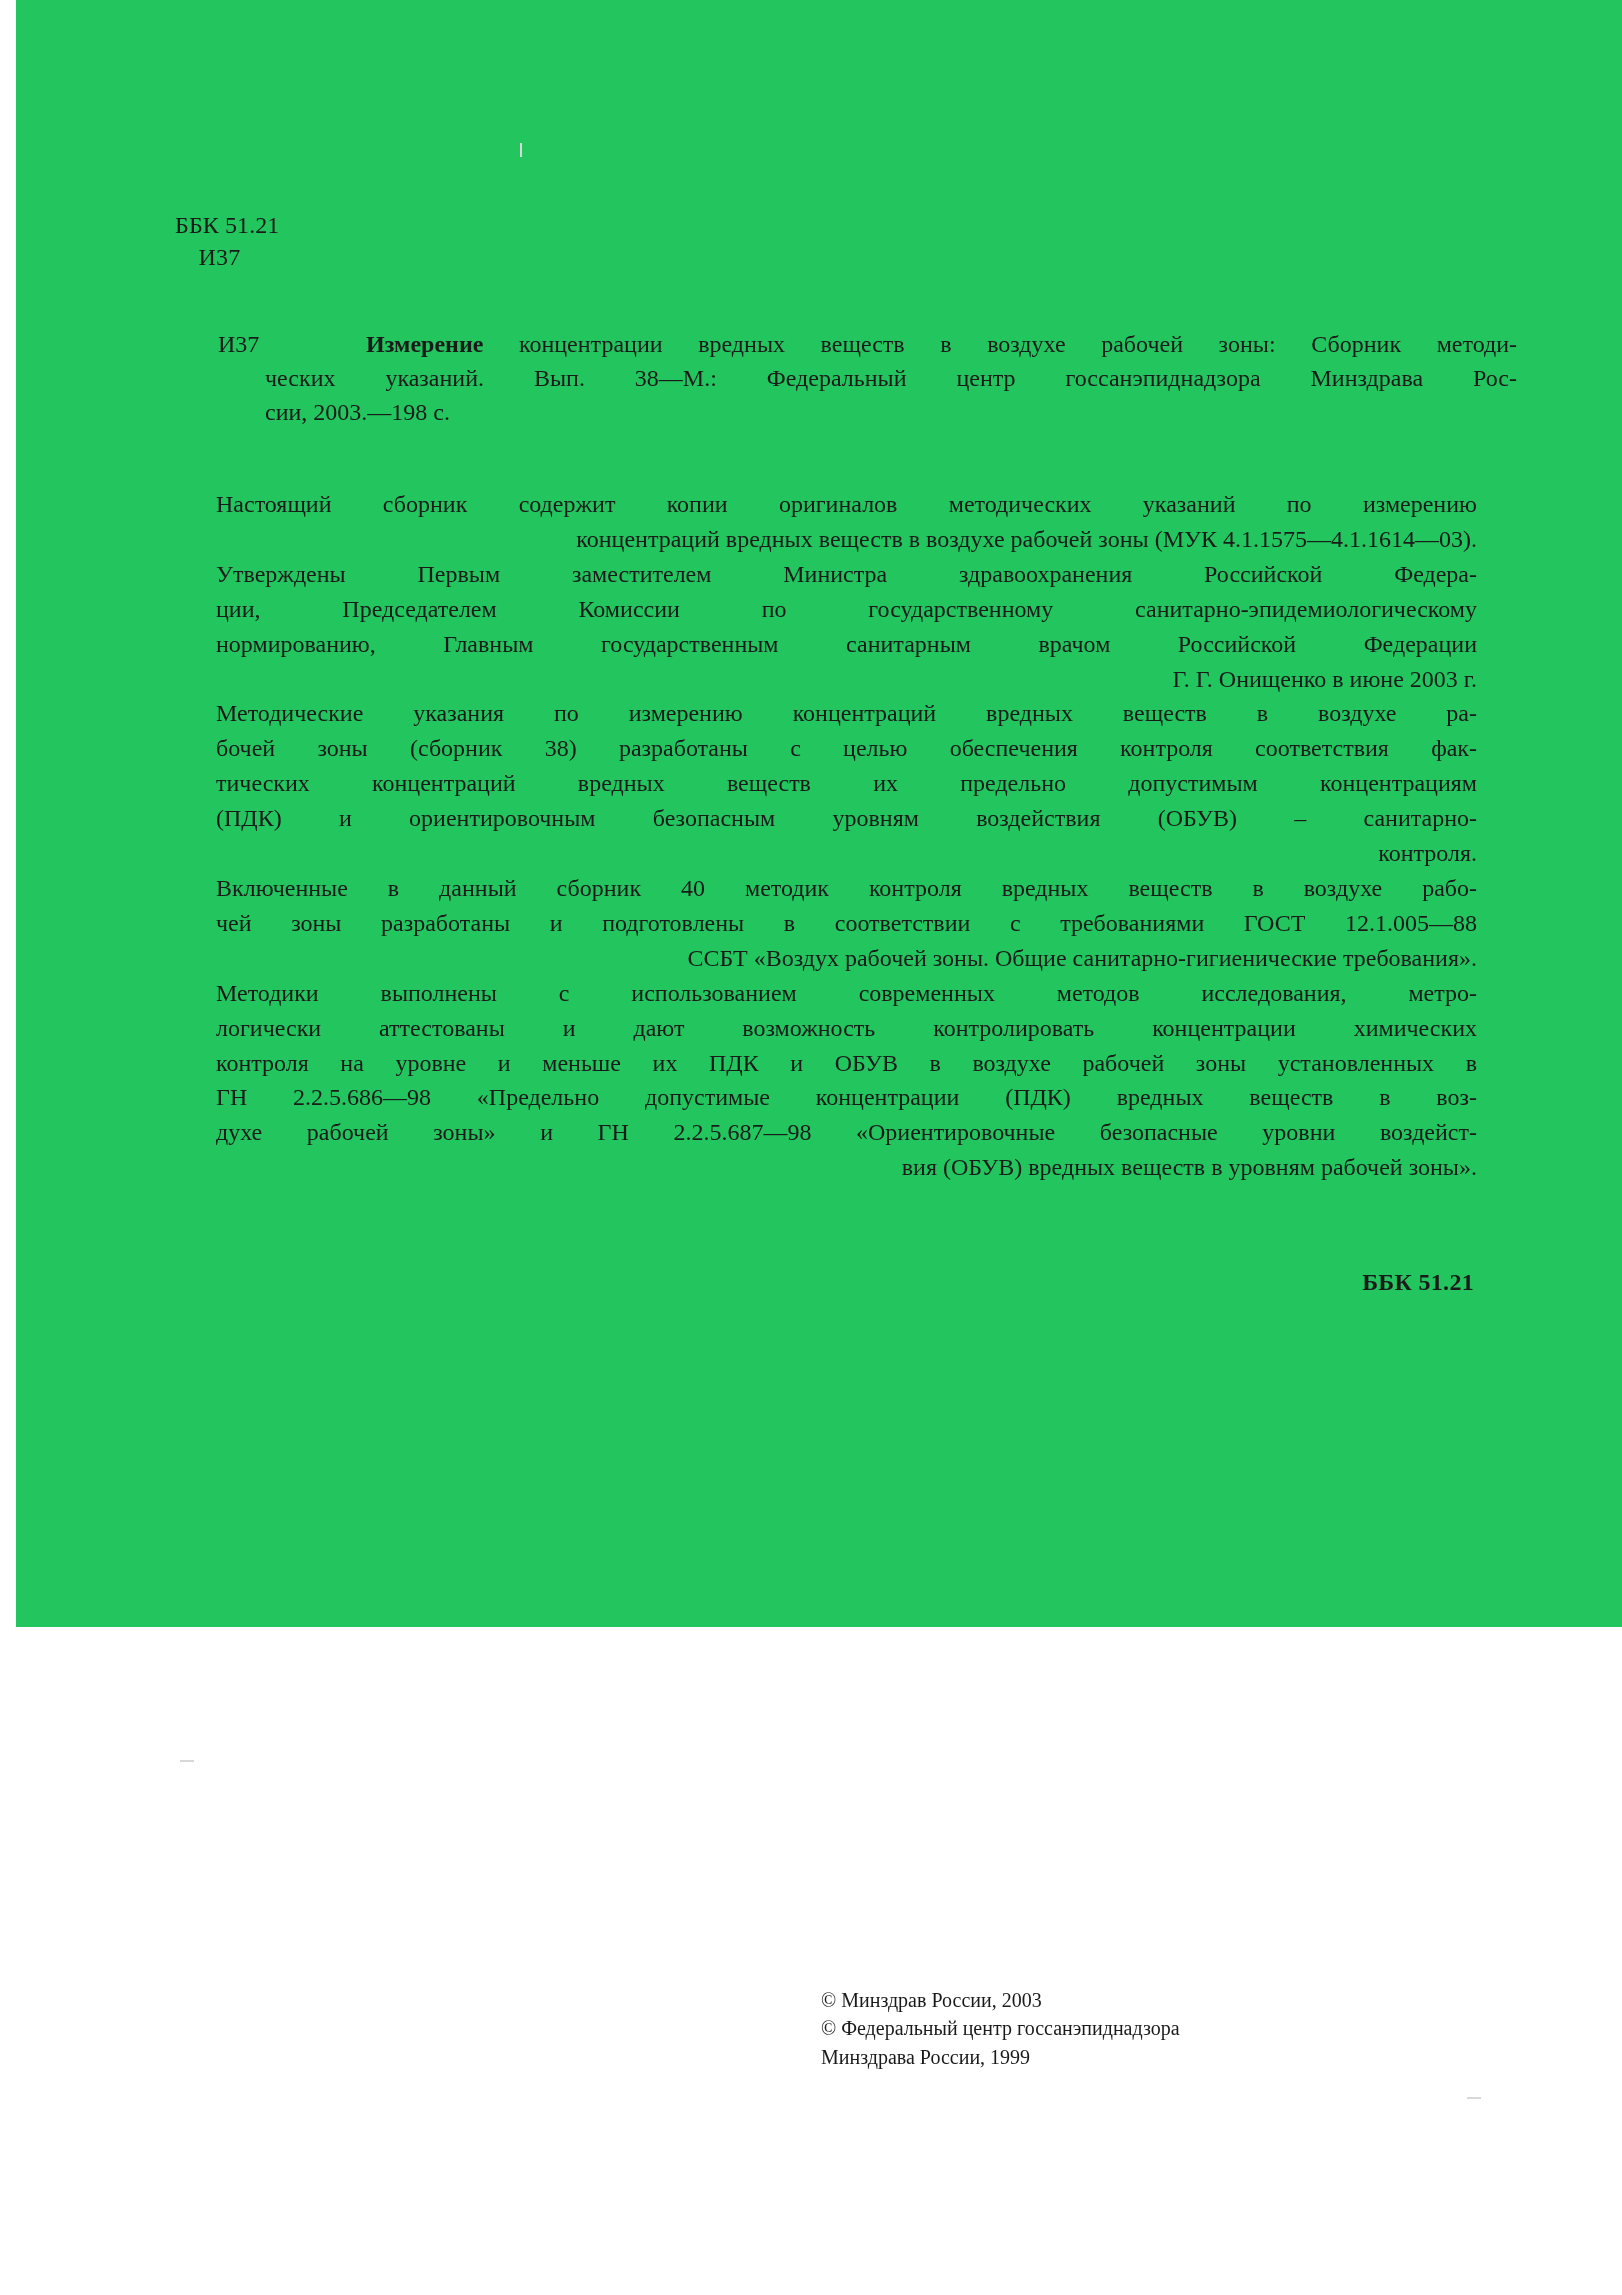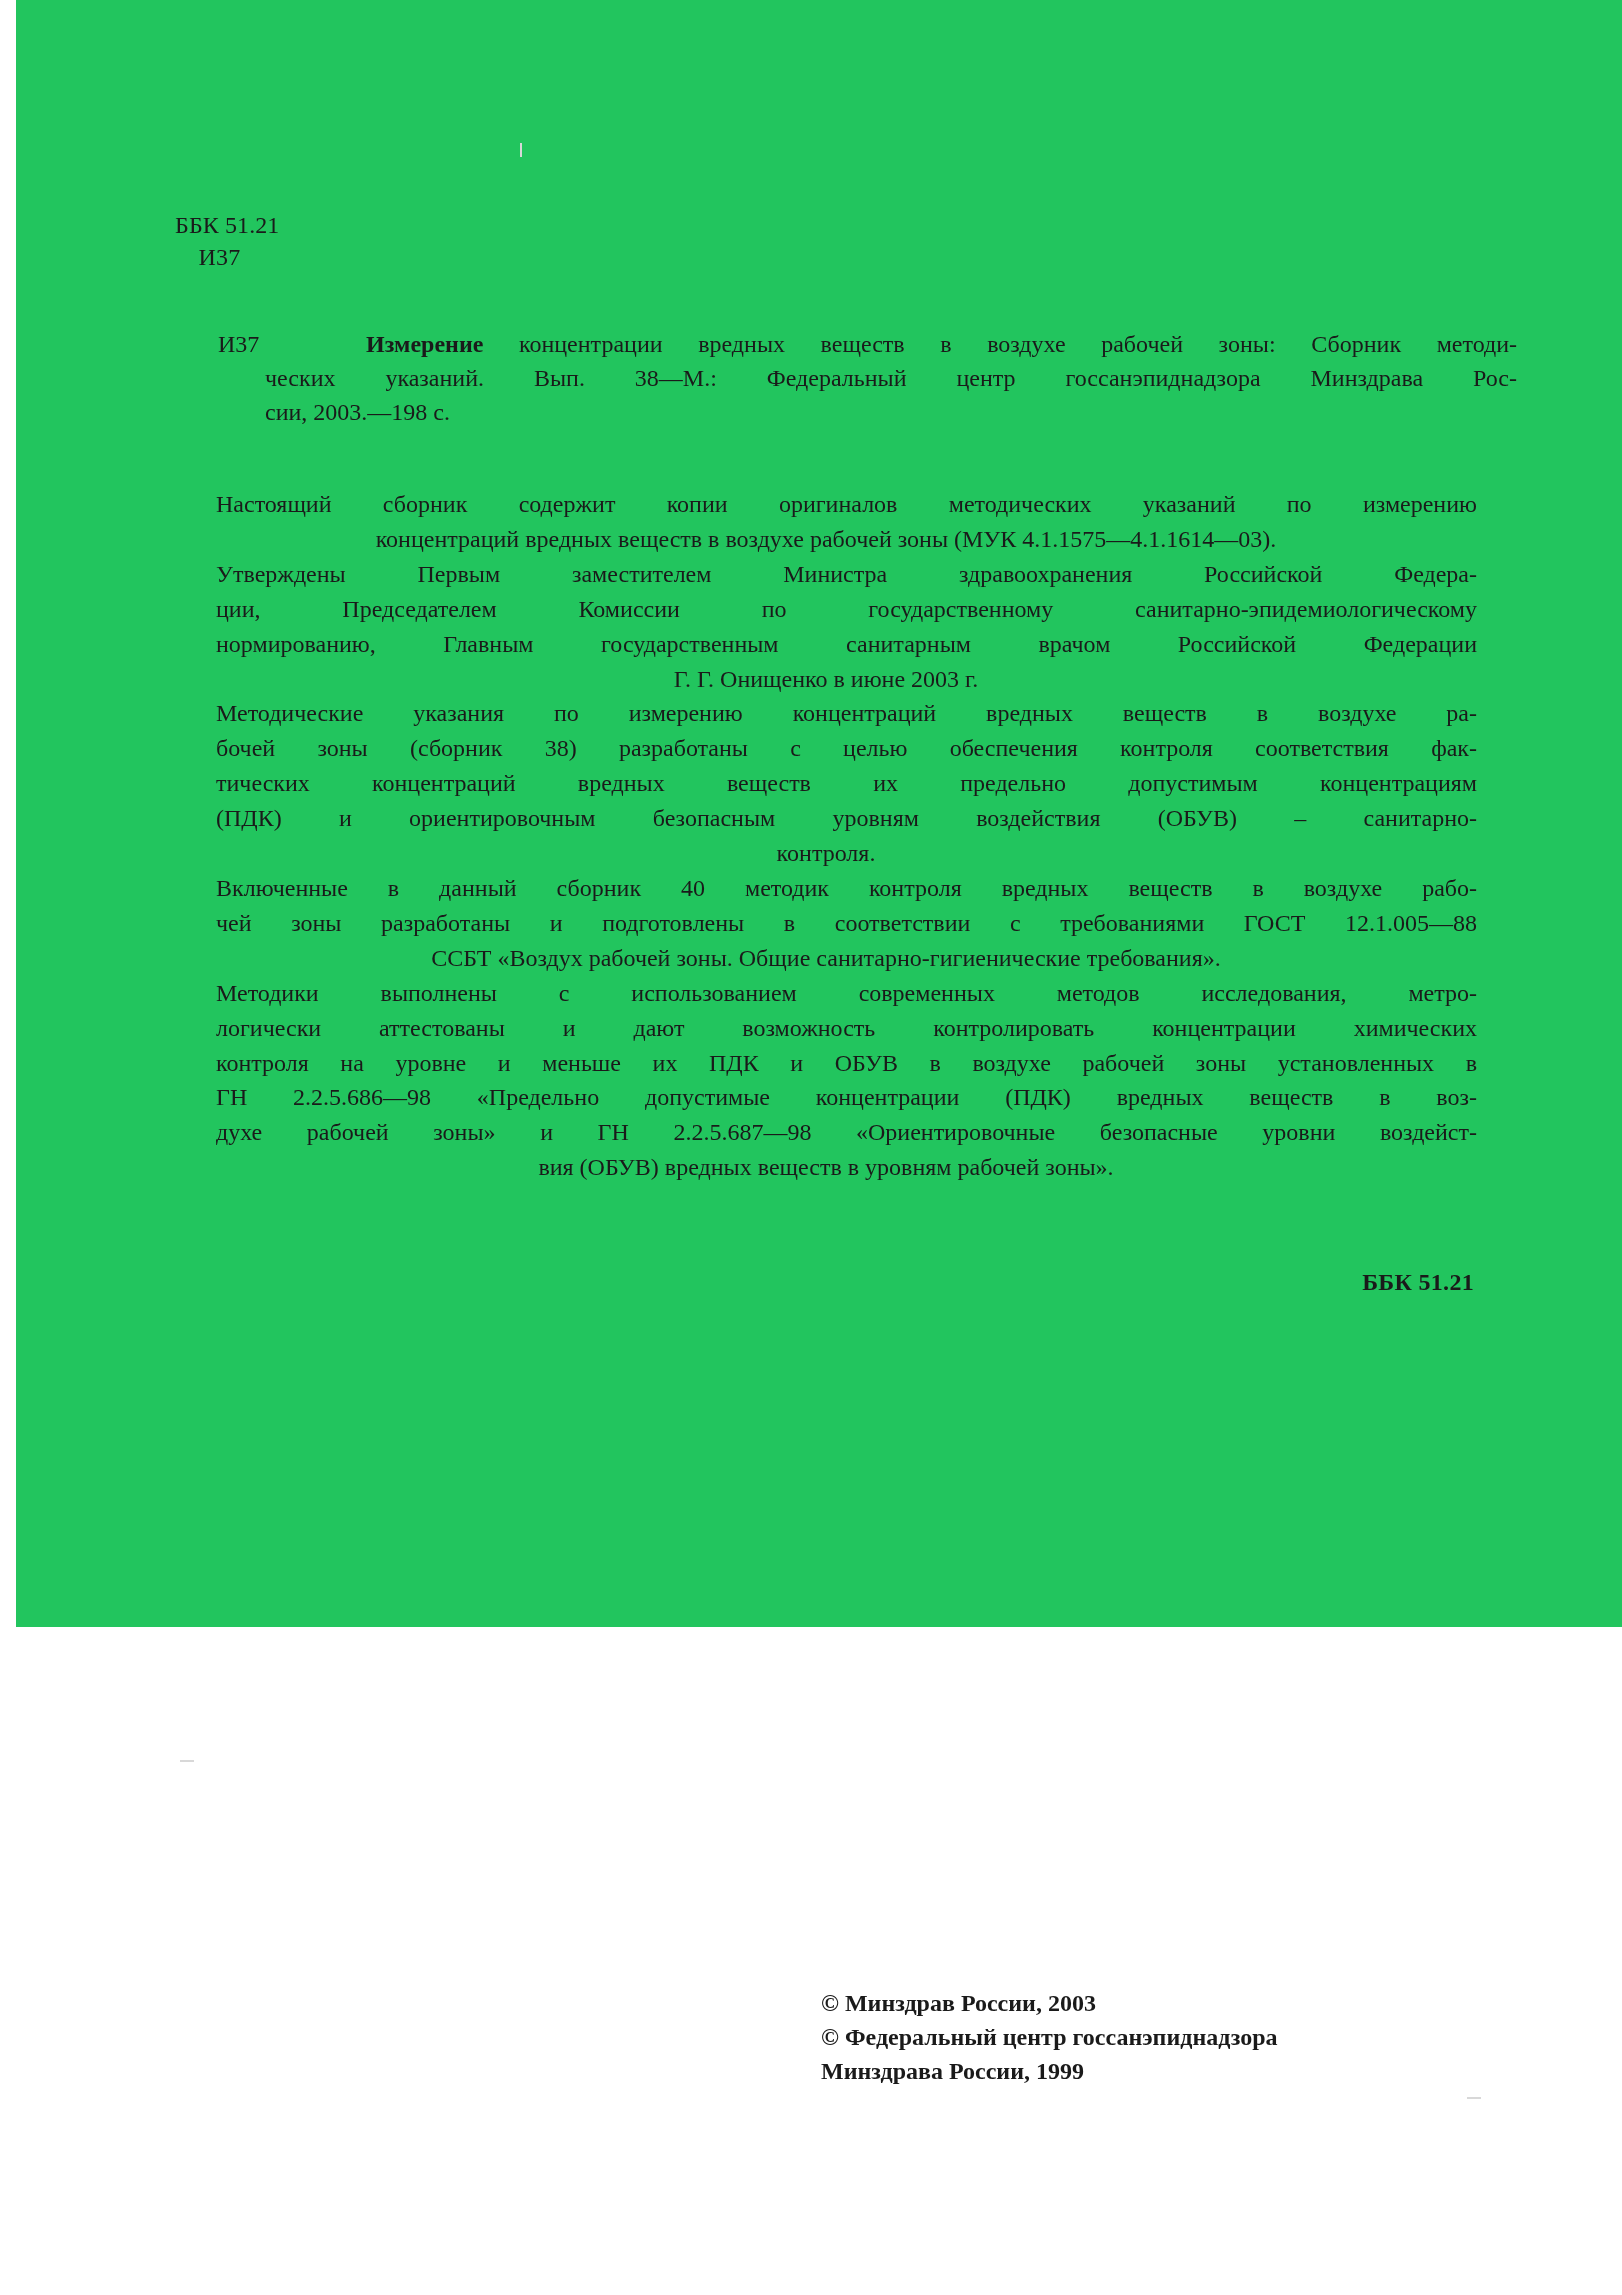--- a/index.html
+++ b/index.html
@@ -78,21 +78,21 @@
     text-align: justify;
     text-indent: 41px;
   }
   .body-block p .jline {
     display: block;
     text-align: justify;
     text-align-last: justify;
   }
   .body-block p .lline {
     display: block;
-    text-align: center;
+    text-align: right;
     text-indent: 0;
   }
   .body-block p .fline {
     display: block;
     text-align: justify;
     text-align-last: justify;
     text-indent: 41px;
   }
 
   .bbk-right {
@@ -101,22 +101,22 @@
     top: 1269px;
     font-size: 24px;
     font-weight: 700;
     letter-spacing: 0.3px;
   }
 
   .copyright {
     position: absolute;
     left: 805px;
     top: 1986px;
-    font-size: 24px;
-    font-weight: 700;
+    font-size: 20px;
+    font-weight: 400;
     line-height: 1.42;
   }
   .copyright div {
     white-space: nowrap;
   }
 </style>
 </head>
 <body>
 
 <div class="page">

